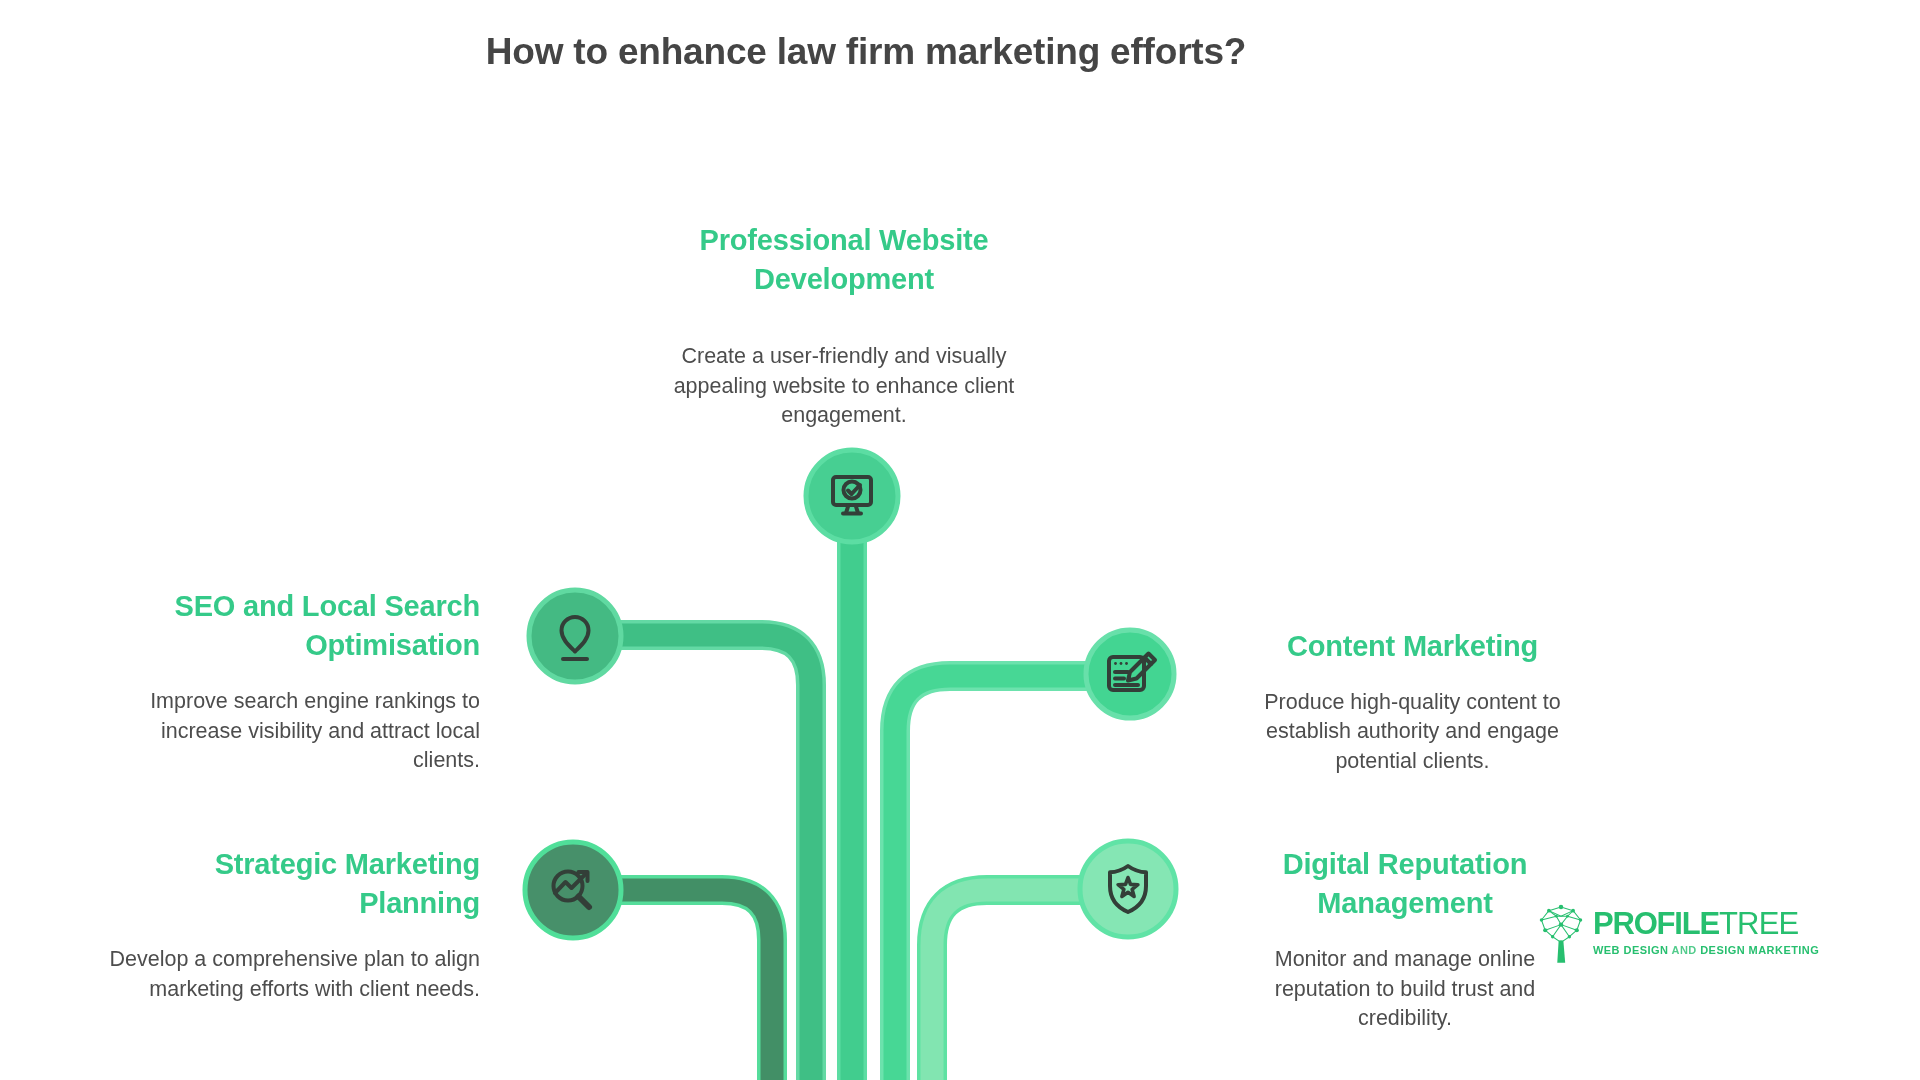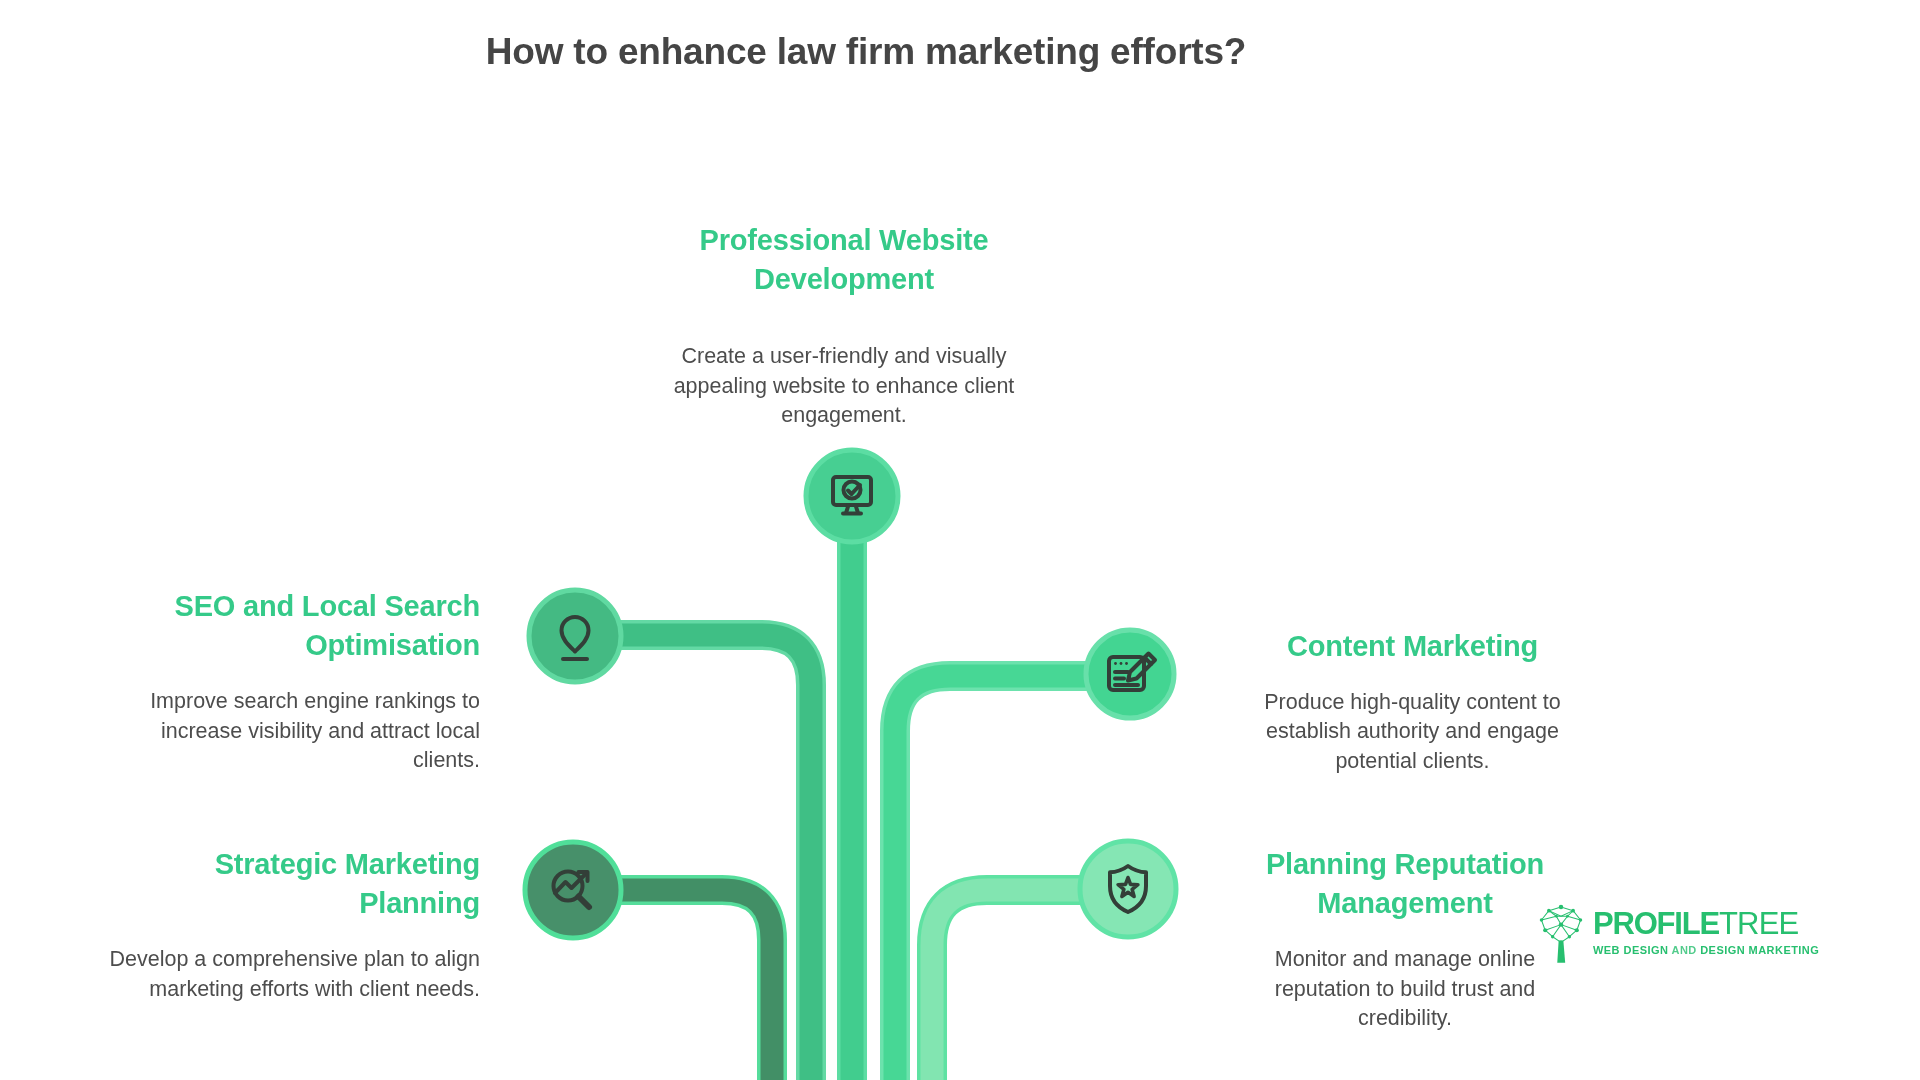--- a/index.html
+++ b/index.html
@@ -142,21 +142,21 @@
     <h2>Content Marketing</h2>
     <p>Produce high-quality content to establish authority and engage potential clients.</p>
   </div>
 
   <div class="node-text align-right" style="left:100px; top:845px; width:380px;">
     <h2>Strategic Marketing Planning</h2>
     <p>Develop a comprehensive plan to align marketing efforts with client needs.</p>
   </div>
 
   <div class="node-text align-left" style="left:1240px; top:845px; width:330px;">
-    <h2>Planning Reputation Management</h2>
+    <h2>Digital Reputation Management</h2>
     <p>Monitor and manage online reputation to build trust and credibility.</p>
   </div>
 
   <div class="logo">
     <svg class="logo-tree" viewBox="0 0 58 68">
       <g stroke-width="1.1" fill="none" style="stroke:var(--brand-green)">
         <path d="M29 6 L16 10 L29 6 L42 10 M16 10 L8 20 M16 10 L24 16 M42 10 L36 16 M42 10 L50 20"></path>
         <path d="M8 20 L12 31 M8 20 L24 16 M24 16 L36 16 M24 16 L29 25 M36 16 L29 25 M36 16 L50 20 M50 20 L46 31"></path>
         <path d="M12 31 L20 38 M12 31 L29 25 M29 25 L46 31 M46 31 L38 38 M20 38 L29 25 M29 25 L38 38 M20 38 L29 44 M38 38 L29 44 M16 10 L29 16 M42 10 L29 16"></path>
       </g>

